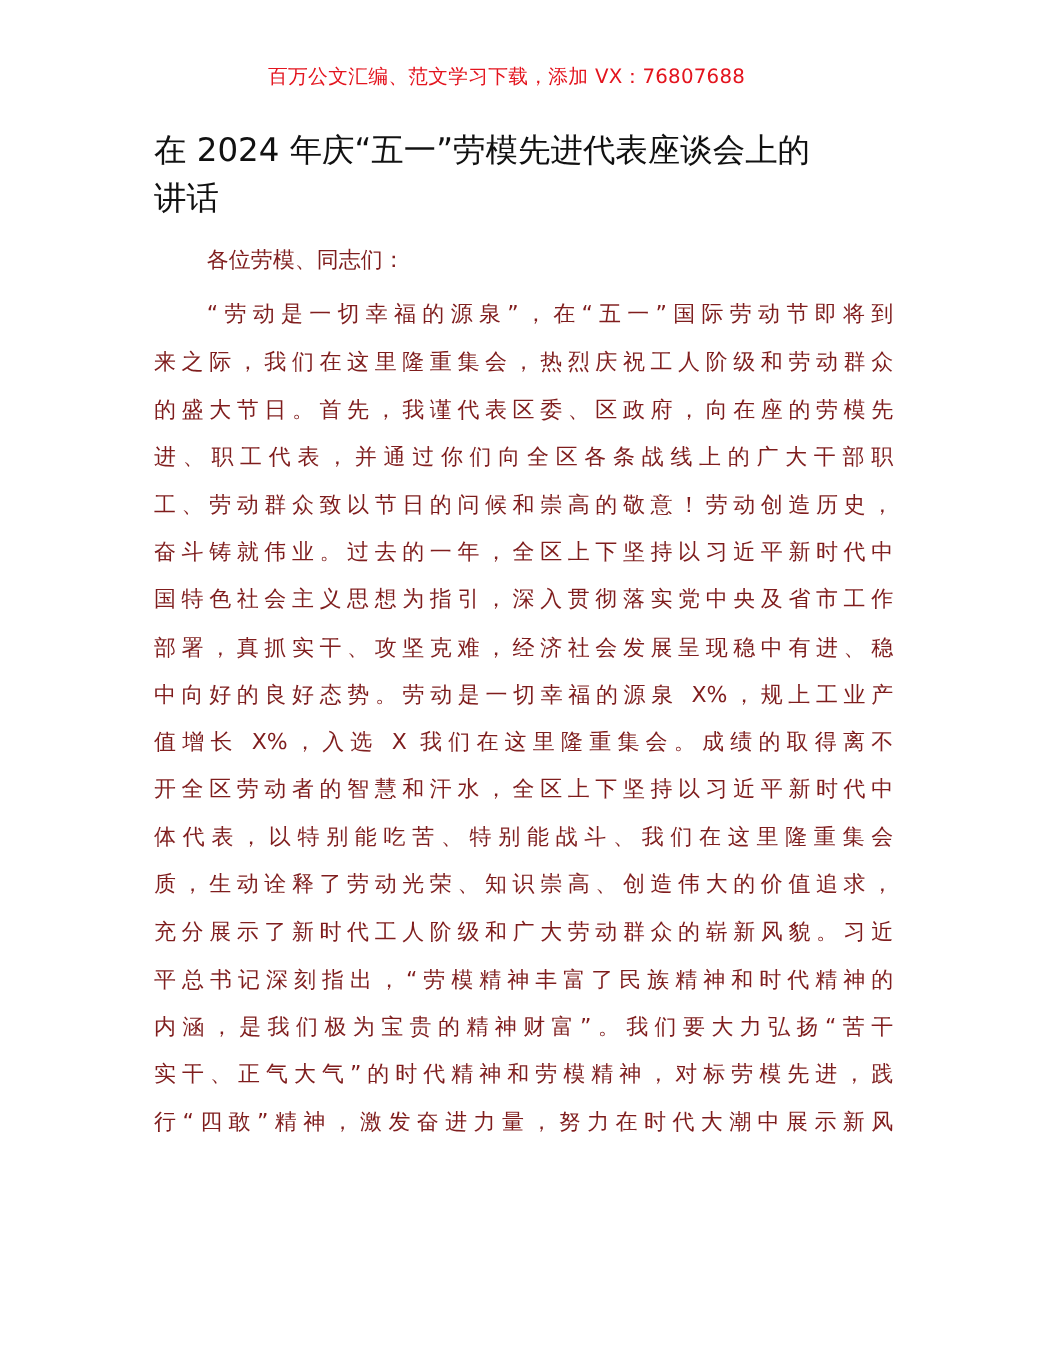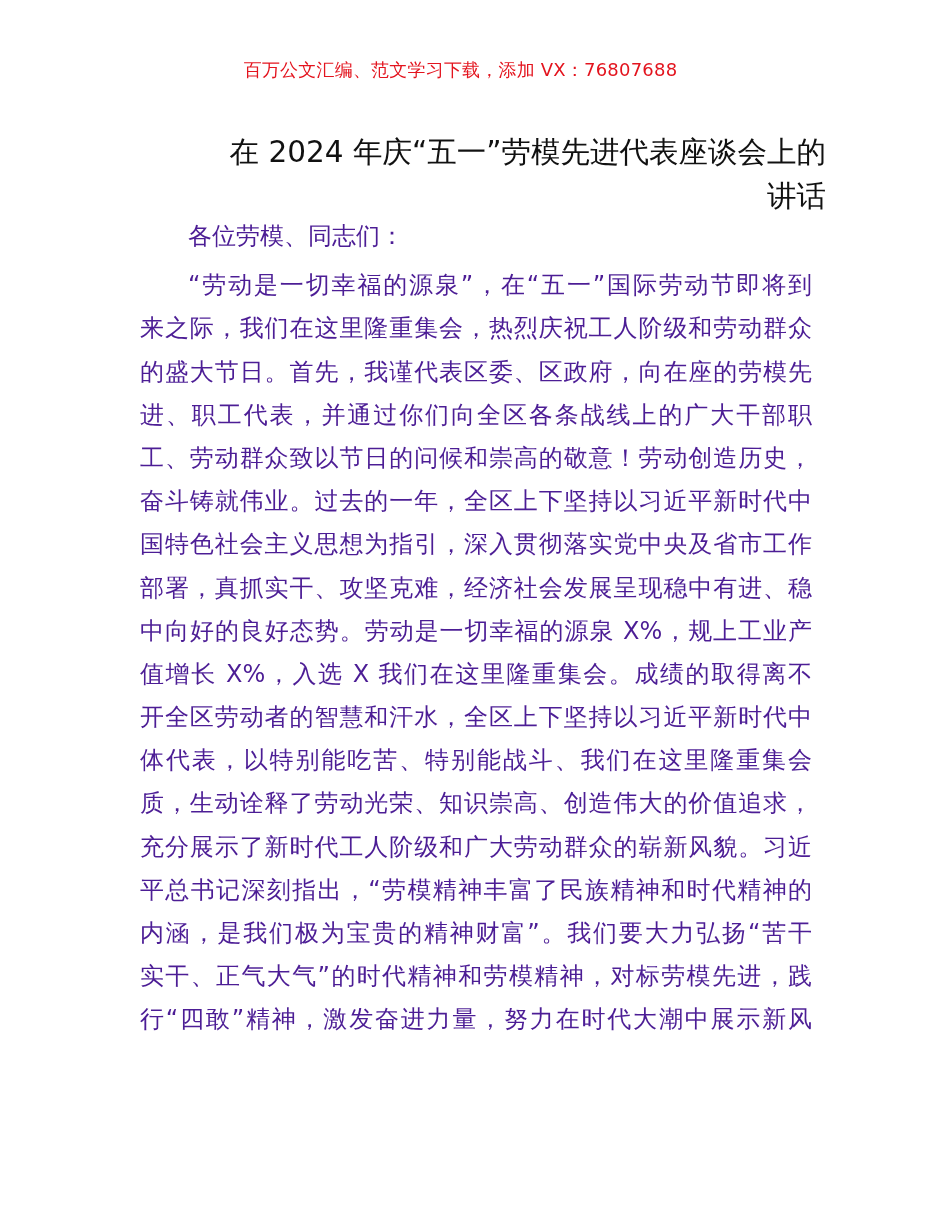--- a/index.html
+++ b/index.html
@@ -24,42 +24,42 @@
       font-size: 18px;
       line-height: 28px;
       color: #e3141e;
       letter-spacing: 0.2px;
     }
     .doc-title {
       position: absolute;
       top: 114px;
       left: 140px;
       width: 670px;
-      text-align: right;
+      text-align: left;
       font-size: 29.5px;
       line-height: 44px;
       color: #111111;
-      margin: 16px;
+      margin: 0;
       font-weight: normal;
     }
     .doc-title .line {
       display: block;
       white-space: nowrap;
     }
     .doc-body {
       position: absolute;
       top: 215px;
       left: 140px;
       width: 672px;
     }
     .para {
       margin: 0;
-      font-size: 24px;
+      font-size: 20px;
       line-height: 43.2px;
-      color: #4c1d95;
+      color: #7f1d1d;
     }
     .para .line {
       display: block;
       white-space: nowrap;
       text-align: justify;
       text-align-last: justify;
       height: 43.2px;
     }
     .para .line.indent {
       padding-left: 48px;

